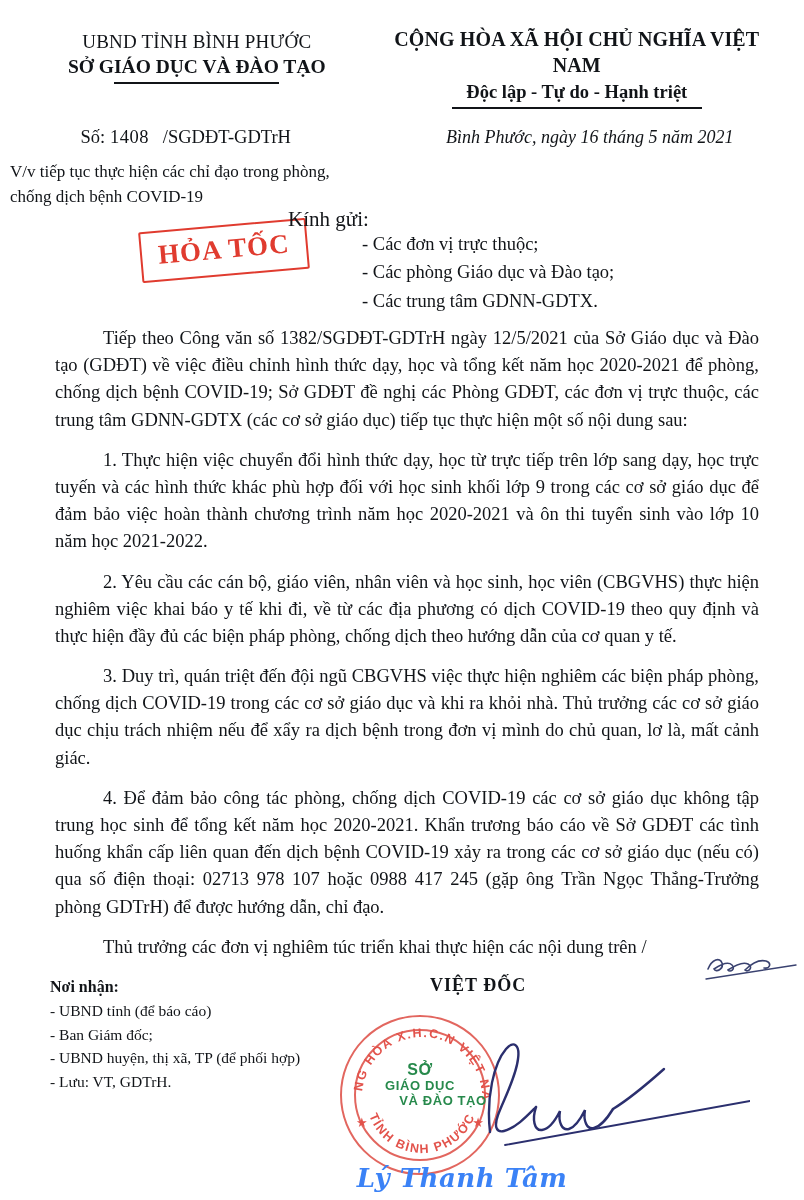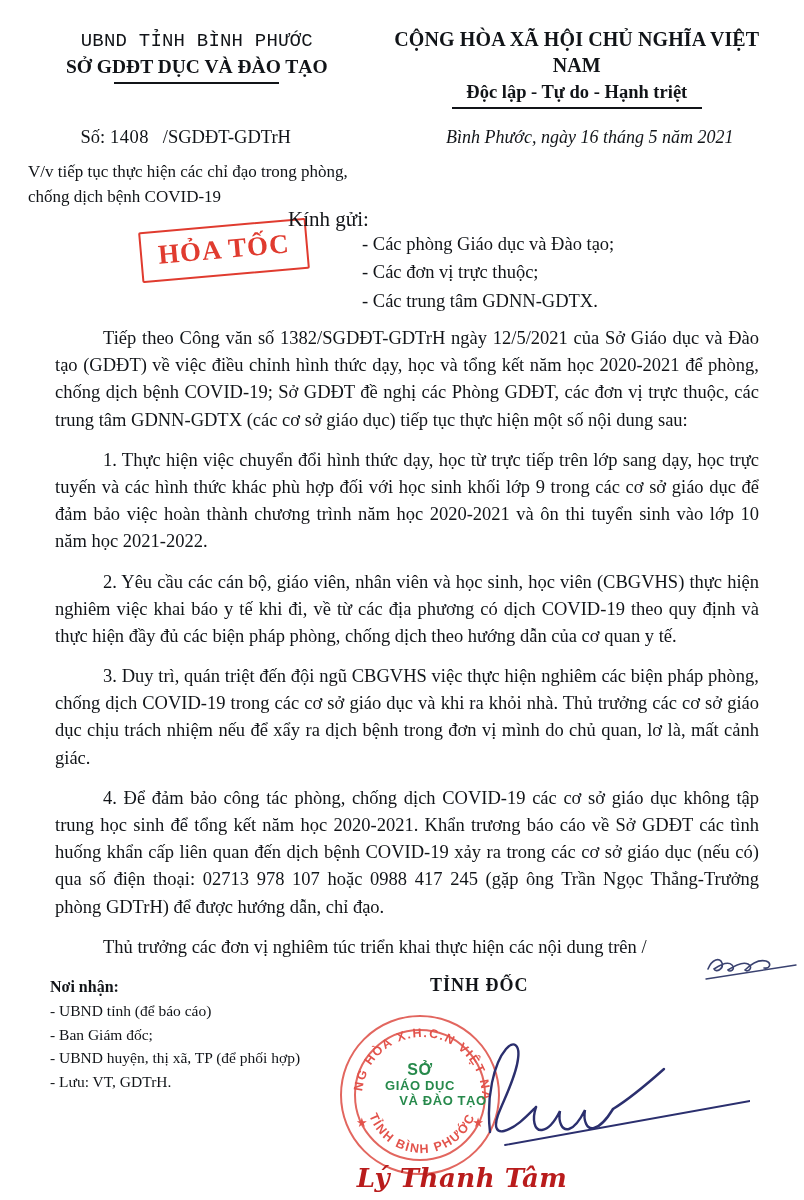--- a/index.html
+++ b/index.html
@@ -11,37 +11,37 @@
     position:relative;
     overflow:hidden;
   }
   .page { position:relative; width:804px; height:1200px; }
 
   
   .header { display:flex; width:100%; padding:26px 22px 0 22px; }
   .hdr-left  { width:46%; text-align:center; padding-top:4px; }
   .hdr-right { width:54%; text-align:center; }
 
-  .org-line1 { font-size:19px; letter-spacing:.2px; line-height:1.25;font-family:Liberation Mono, monospace; }
+  .org-line1 { font-size:19px; letter-spacing:.2px; line-height:1.25; }
   .org-line2 { font-size:19.5px; font-weight:bold; line-height:1.3; }
   .rule-sm { width:165px; height:2px; background:#111418; margin:3px auto 0 auto; }
 
   .nation { font-size:20px; font-weight:bold; letter-spacing:.1px; line-height:1.3; }
   .motto  { font-size:18.5px; font-weight:bold; line-height:1.35; margin-top:2px; }
   .rule-md { width:250px; height:2px; background:#111418; margin:2px auto 0 auto; }
 
   
   .numrow { display:flex; width:100%; padding:0 22px; margin-top:18px;gap:48px; }
   .numleft { width:46%; text-align:center; font-size:18.5px; }
   .numleft .sonum { letter-spacing:.5px; }
   .numright { width:54%; text-align:center; font-size:18px; font-style:italic; font-family:"Liberation Serif", serif; }
 
   .subject {
     width:46%;
-    margin-left:22px;
+    margin-left:4px;
     margin-top:12px;
     font-size:17px;
     line-height:1.45;
     text-align:left;
     padding-left:6px;
   }
 
   
   .hoatoc-wrap { position:absolute; left:140px; top:225px; }
   .hoatoc {
@@ -113,38 +113,38 @@
   .star-l { left:14px; top:98px; }
   .star-r { right:14px; top:98px; }
 
   
   .signature { position:absolute; left:450px; top:60px; width:300px; height:120px; pointer-events:none; }
   .initial-mark { position:absolute; left:700px; top:-28px; width:100px; height:50px; }
 
   .signer-name {
     position:absolute; left:0; right:0; top:196px;
     text-align:center;
-    color:#b91c1c;
+    color:#3b82f6;
     font-family:"DejaVu Serif", serif;
     font-style:italic;
     font-weight:bold;
     font-size:26px;
     letter-spacing:.5px;
     padding-left:120px;
   }
 </style>
 </head>
 <body>
 
 <div class="page">
 
   <div class="header">
     <div class="hdr-left">
       <div class="org-line1">UBND TỈNH BÌNH PHƯỚC</div>
-      <div class="org-line2">SỞ GDĐT DỤC VÀ ĐÀO TẠO</div>
+      <div class="org-line2">SỞ GIÁO DỤC VÀ ĐÀO TẠO</div>
       <div class="rule-sm"></div>
     </div>
     <div class="hdr-right">
       <div class="nation">CỘNG HÒA XÃ HỘI CHỦ NGHĨA VIỆT NAM</div>
       <div class="motto">Độc lập - Tự do - Hạnh triệt</div>
       <div class="rule-md"></div>
     </div>
   </div>
 
   <div class="numrow">
@@ -157,22 +157,22 @@
   </div>
 
   <div class="subject">V/v tiếp tục thực hiện các chỉ đạo trong phòng, chống dịch bệnh COVID-19</div>
 
   <div class="hoatoc-wrap">
     <div class="hoatoc">HỎA TỐC</div>
   </div>
 
   <div class="kinhgui">Kính gửi:</div>
   <div class="recipients">
+    <div>- Các đơn vị trực thuộc;</div>
     <div>- Các phòng Giáo dục và Đào tạo;</div>
-    <div>- Các đơn vị trực thuộc;</div>
     <div>- Các trung tâm GDNN-GDTX.</div>
   </div>
 
   <div class="body-text">
     <p>Tiếp theo Công văn số 1382/SGDĐT-GDTrH ngày 12/5/2021 của Sở Giáo dục và Đào tạo (GDĐT) về việc điều chỉnh hình thức dạy, học và tổng kết năm học 2020-2021 để phòng, chống dịch bệnh COVID-19; Sở GDĐT đề nghị các Phòng GDĐT, các đơn vị trực thuộc, các trung tâm GDNN-GDTX  (các cơ sở giáo dục) tiếp tục thực hiện một số nội dung sau:</p>
     <p>1. Thực hiện việc chuyển đổi hình thức dạy, học từ trực tiếp trên lớp sang dạy, học trực tuyến và các hình thức khác phù hợp đối với học sinh khối lớp 9 trong các cơ sở giáo dục để đảm bảo việc hoàn thành chương trình năm học 2020-2021 và ôn thi tuyển sinh vào lớp 10 năm học 2021-2022.</p>
     <p>2. Yêu cầu các cán bộ, giáo viên, nhân viên và học sinh, học viên (CBGVHS) thực hiện nghiêm việc khai báo y tế khi đi, về từ các địa phương có dịch COVID-19 theo quy định và thực hiện đầy đủ các biện pháp phòng, chống dịch theo hướng dẫn của cơ quan y tế.</p>
     <p>3. Duy trì, quán triệt đến đội ngũ CBGVHS việc thực hiện nghiêm các biện pháp phòng, chống dịch COVID-19 trong các cơ sở giáo dục và khi ra khỏi nhà. Thủ trưởng các cơ sở giáo dục chịu trách nhiệm nếu để xẩy ra dịch bệnh trong đơn vị mình do chủ quan, lơ là, mất cảnh giác.</p>
     <p>4. Để đảm bảo công tác phòng, chống dịch COVID-19 các cơ sở giáo dục không tập trung học sinh để tổng kết năm học 2020-2021. Khẩn trương báo cáo về Sở GDĐT các tình huống khẩn cấp liên quan đến dịch bệnh COVID-19 xảy ra trong các cơ sở giáo dục (nếu có) qua số điện thoại: 02713 978 107 hoặc 0988 417 245 (gặp ông Trần Ngọc Thắng-Trưởng phòng GDTrH) để được hướng dẫn, chỉ đạo.</p>
     <p>Thủ trưởng các đơn vị nghiêm túc triển khai thực hiện các nội dung trên /</p>
@@ -181,21 +181,21 @@
   <div class="sign-area">
 
     <div class="noinhan">
       <div class="nn-title">Nơi nhận:</div>
       <div>- UBND tỉnh (để báo cáo)</div>
       <div>- Ban Giám đốc;</div>
       <div>- UBND huyện, thị xã, TP (để phối hợp)</div>
       <div>- Lưu: VT, GDTrH.</div>
     </div>
 
-    <div class="giamdoc">TỈNH ĐỐC</div>
+    <div class="giamdoc">VIỆT ĐỐC</div>
 
     <div class="seal">
       <div class="seal-inner"></div>
       <svg class="seal-arc" viewBox="0 0 160 160">
         <defs>
           <path id="arcTop" d="M 20,80 A 60,60 0 0 1 140,80"></path>
           <path id="arcBot" d="M 24,80 A 56,56 0 0 0 136,80"></path>
         </defs>
         <text>
           <textPath href="#arcTop" startOffset="50%" text-anchor="middle">CỘNG HÒA X.H.C.N VIỆT NAM</textPath>

